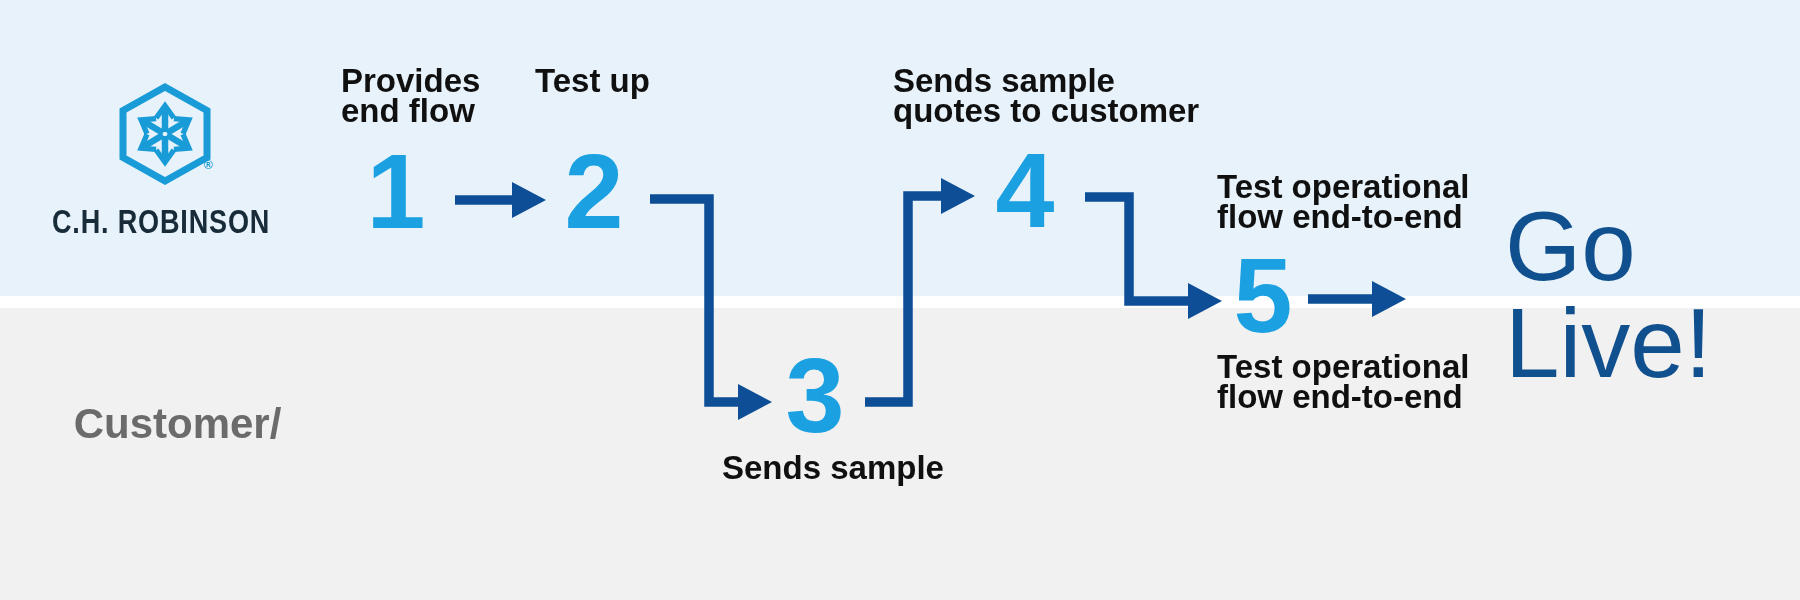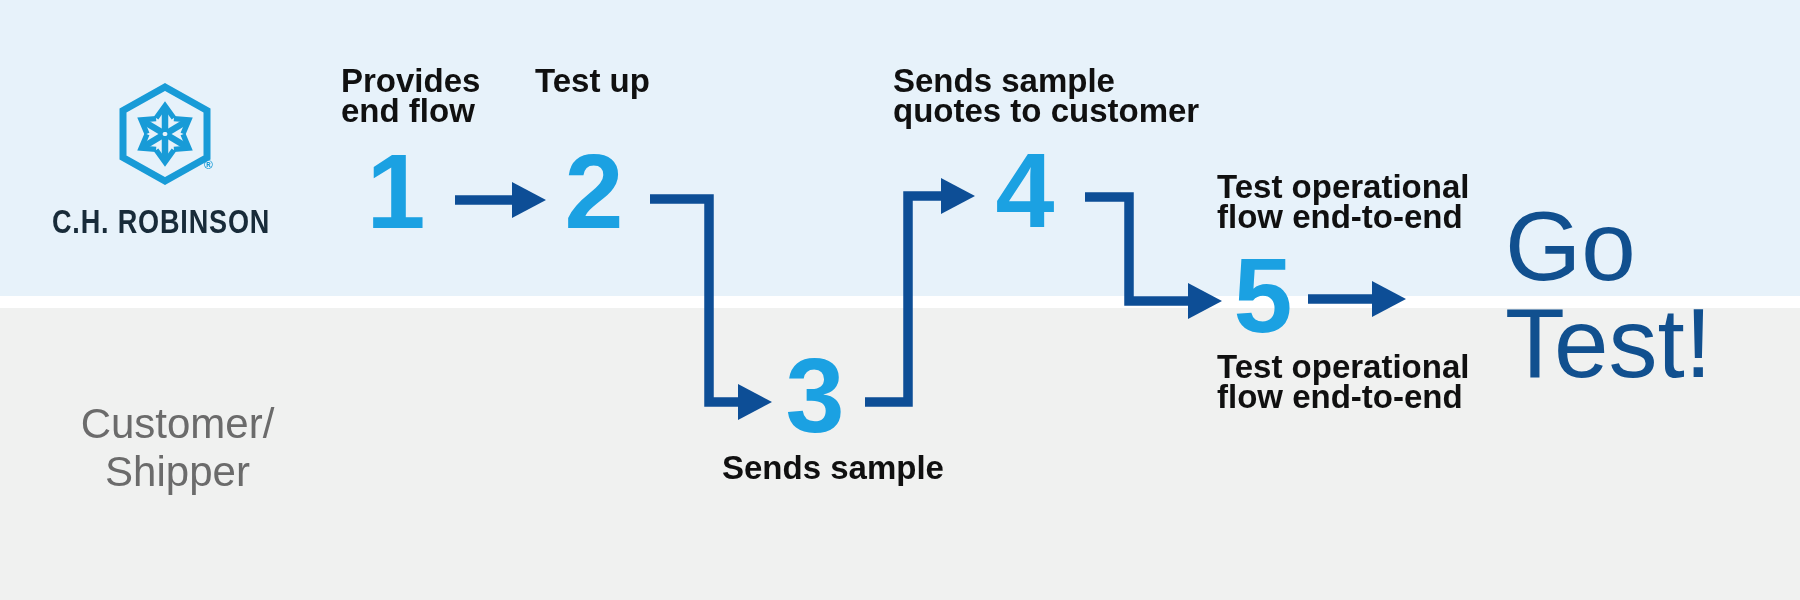--- a/index.html
+++ b/index.html
@@ -38,21 +38,21 @@
     transform:translate(-50%,-50%);
     white-space:nowrap;
   }
   .go-live{
     font-size:98px;line-height:97px;font-weight:400;
     color:var(--go-live-text);white-space:nowrap;
   }
   .customer-label{
     left:40px;top:400px;width:275px;
     text-align:center;
-    font-size:42px;line-height:48px;font-weight:400;
+    font-size:42px;line-height:48px;font-weight:700;
     color:var(--customer-text);
   }
   .wordmark{
     left:52px;top:203px;
     font-size:33px;font-weight:700;letter-spacing:1px;
     color:var(--wordmark-text);
     transform:scaleX(0.82);transform-origin:left top;
     white-space:nowrap;
   }
   .registered{
@@ -89,21 +89,20 @@
       <line x1="49" y1="51" x2="69" y2="39" marker-end="url(#chev)"></line>
       <line x1="45" y1="53" x2="25" y2="65" marker-end="url(#chev)"></line>
       <line x1="49" y1="53" x2="69" y2="65" marker-end="url(#chev)"></line>
     </g>
   </svg>
   <div class="abs registered">®</div>
   <div class="abs wordmark">C.H. ROBINSON</div>
 
   <div class="abs customer-label">
     <div>Customer/</div>
-    <div>Shipper</div>
   </div>
 
   <svg class="overlay" width="1800" height="600" viewBox="0 0 1800 600">
     <g>
       <polyline class="flow-stroke" points="455,200 514,200"></polyline>
       <polygon class="flow-head" points="512,182 546,200 512,218"></polygon>
     </g>
     <g>
       <polyline class="flow-stroke" points="650,199 709,199 709,402 740,402"></polyline>
       <polygon class="flow-head" points="738,384 772,402 738,420"></polygon>
@@ -149,16 +148,16 @@
     <div>flow end-to-end</div>
   </div>
   <div class="abs step-number" style="left:1263px;top:295px;">5</div>
   <div class="abs step-label" style="left:1217px;top:352px;">
     <div>Test operational</div>
     <div>flow end-to-end</div>
   </div>
 
   <div class="abs go-live" style="left:1505px;top:198px;">
     <div>Go</div>
-    <div>Test!</div>
+    <div>Live!</div>
   </div>
 
 </div>
 
 </body></html>

